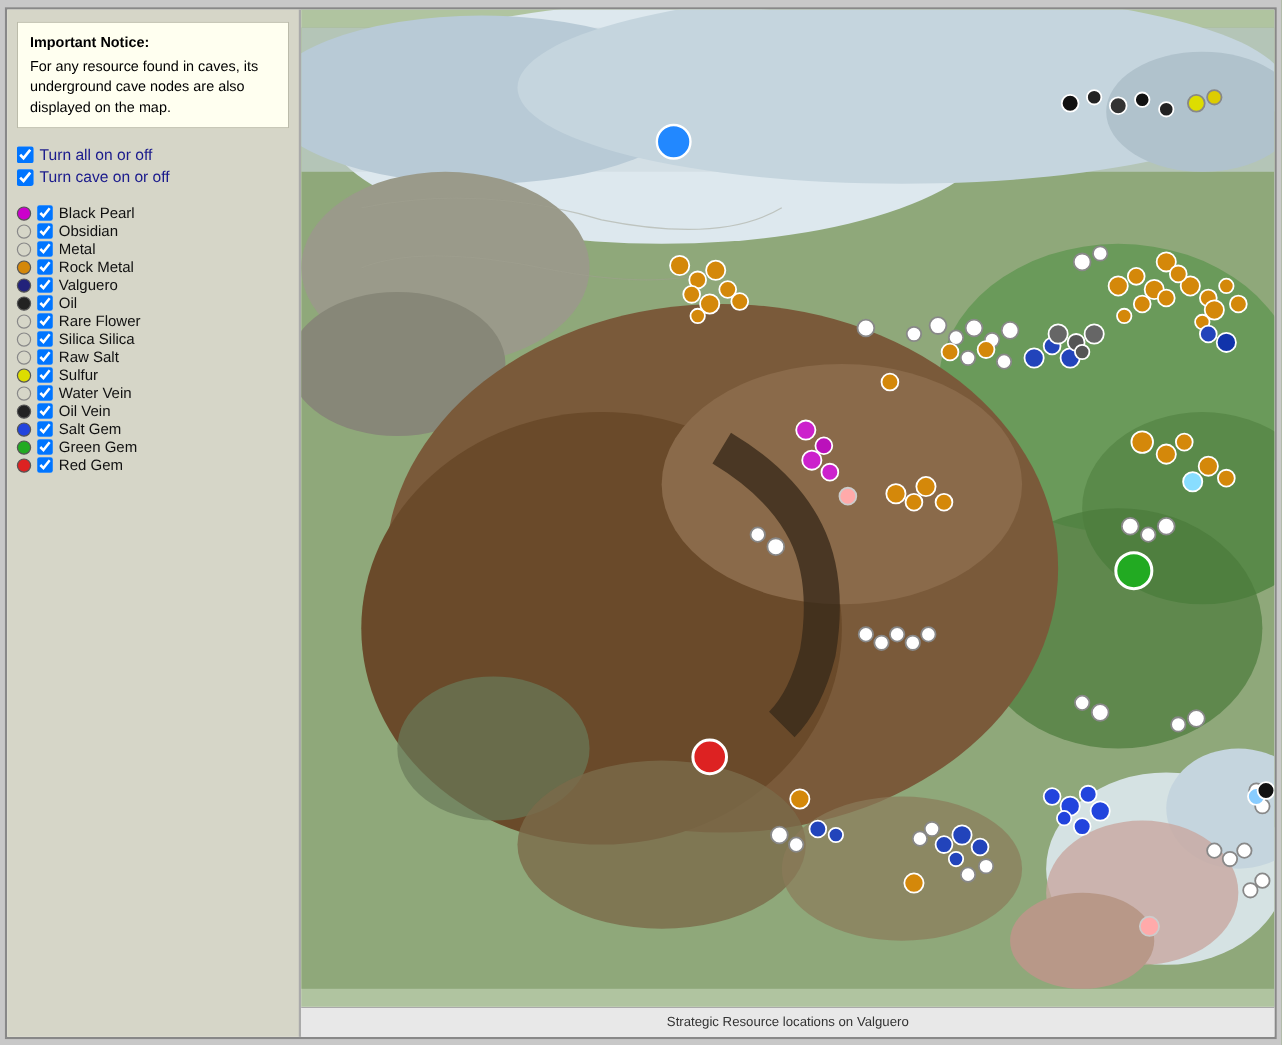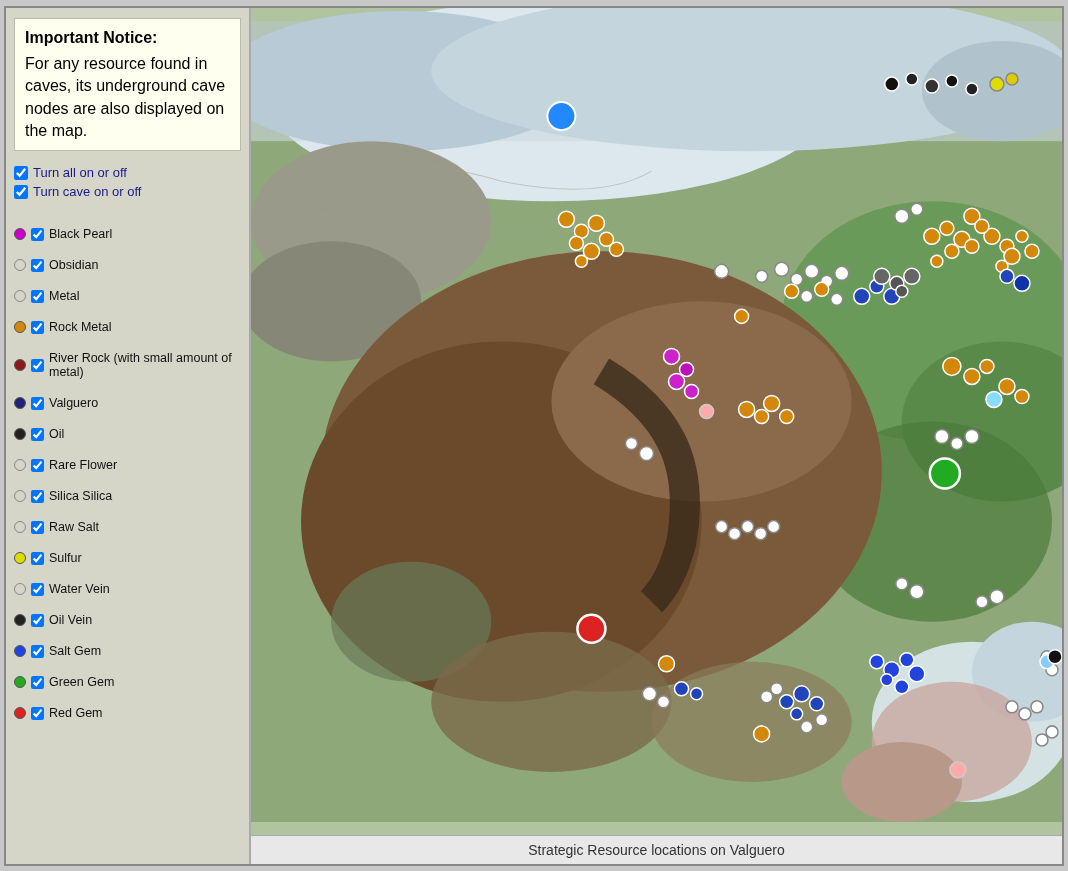--- a/index.html
+++ b/index.html
@@ -28,45 +28,45 @@
       padding: 10px 8px;
       display: flex;
       flex-direction: column;
       gap: 0;
     }
     .notice-box {
       background: #fffff0;
       border: 1px solid #bba;
       padding: 8px 10px;
       margin-bottom: 14px;
-      font-size: 16px;
+      font-size: 12px;
       line-height: 1.4;
     }
     .notice-box strong {
       display: block;
       margin-bottom: 4px;
     }
     .toggle-row {
       display: flex;
       align-items: flex-end;
       gap: 5px;
       margin-bottom: 4px;
       color: #1a1a8c;
       font-size: 13px;
     }
     .toggle-row input[type=checkbox] {
       margin: 0;
       width: 14px;
       height: 14px;
     }
     .resource-list {
-      margin-top: 24px;
+      margin-top: 12px;
       display: flex;
       flex-direction: column;
-      gap: 17px;
+      gap: 1px;
     }
     .resource-row {
       display: flex;
       align-items: center;
       gap: 5px;
       font-size: 12.5px;
     }
     .dot {
       width: 12px;
       height: 12px;
@@ -95,21 +95,21 @@
       flex: 1;
       position: relative;
       overflow: hidden;
       background: #b0c4a0;
     }
     .map-caption {
       background: #e8e8e8;
       border-top: 1px solid #aaa;
       text-align: center;
       padding: 6px;
-      font-size: 14px;
+      font-size: 11px;
       color: #333;
     }
     
     .map-svg {
       width: 100%;
       height: 100%;
       position: absolute;
       top: 0; left: 0;
     }
   </style>
@@ -146,25 +146,20 @@
         </div>
         <div class="resource-row">
           <span class="dot dot-hollow" style="background-color: transparent; border-color: rgb(136, 136, 136);"></span>
           <input type="checkbox" checked="" style="">
           <span class="resource-label">Metal</span>
         </div>
         <div class="resource-row">
           <span class="dot" style="background-color: rgb(212, 136, 10); border-color: rgb(85, 85, 85);"></span>
           <input type="checkbox" checked="" style="">
           <span class="resource-label">Rock Metal</span>
-        </div>
-        <div class="resource-row">
-          <span class="dot" style="background-color: rgb(139, 26, 26); border-color: rgb(85, 85, 85);"></span>
-          <input type="checkbox" checked="" style="">
-          <span class="resource-label">River Rock (with small amount of metal)</span>
         </div>
         <div class="resource-row">
           <span class="dot" style="background-color: rgb(34, 34, 122); border-color: rgb(85, 85, 85);"></span>
           <input type="checkbox" checked="" style="">
           <span class="resource-label">Valguero</span>
         </div>
         <div class="resource-row">
           <span class="dot" style="background-color: rgb(34, 34, 34); border-color: rgb(85, 85, 85);"></span>
           <input type="checkbox" checked="" style="">
           <span class="resource-label">Oil</span>

